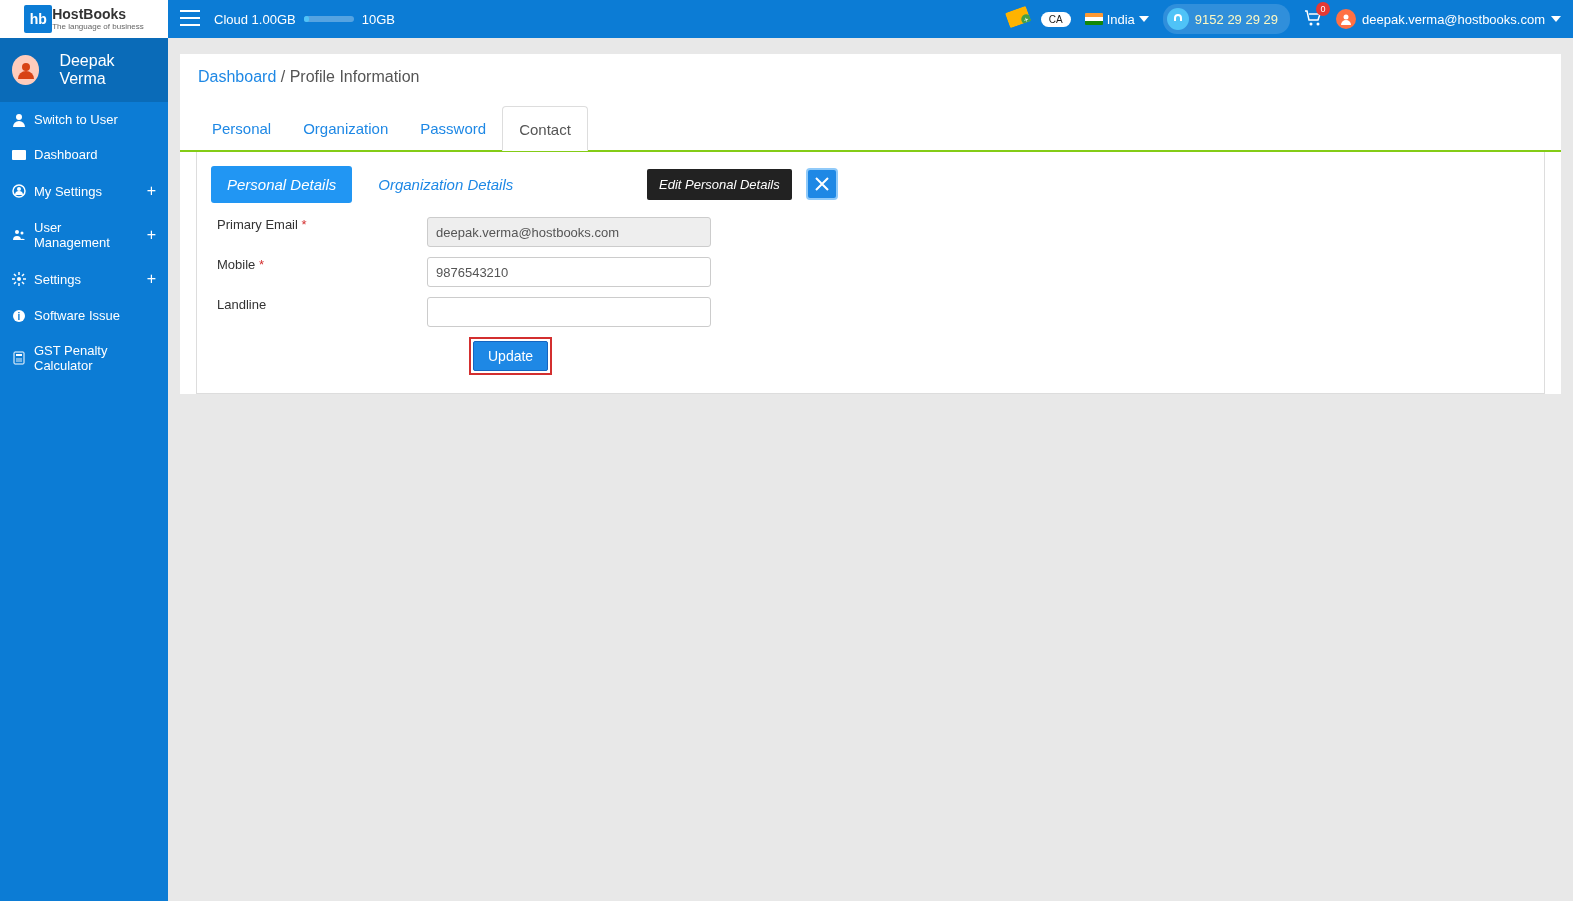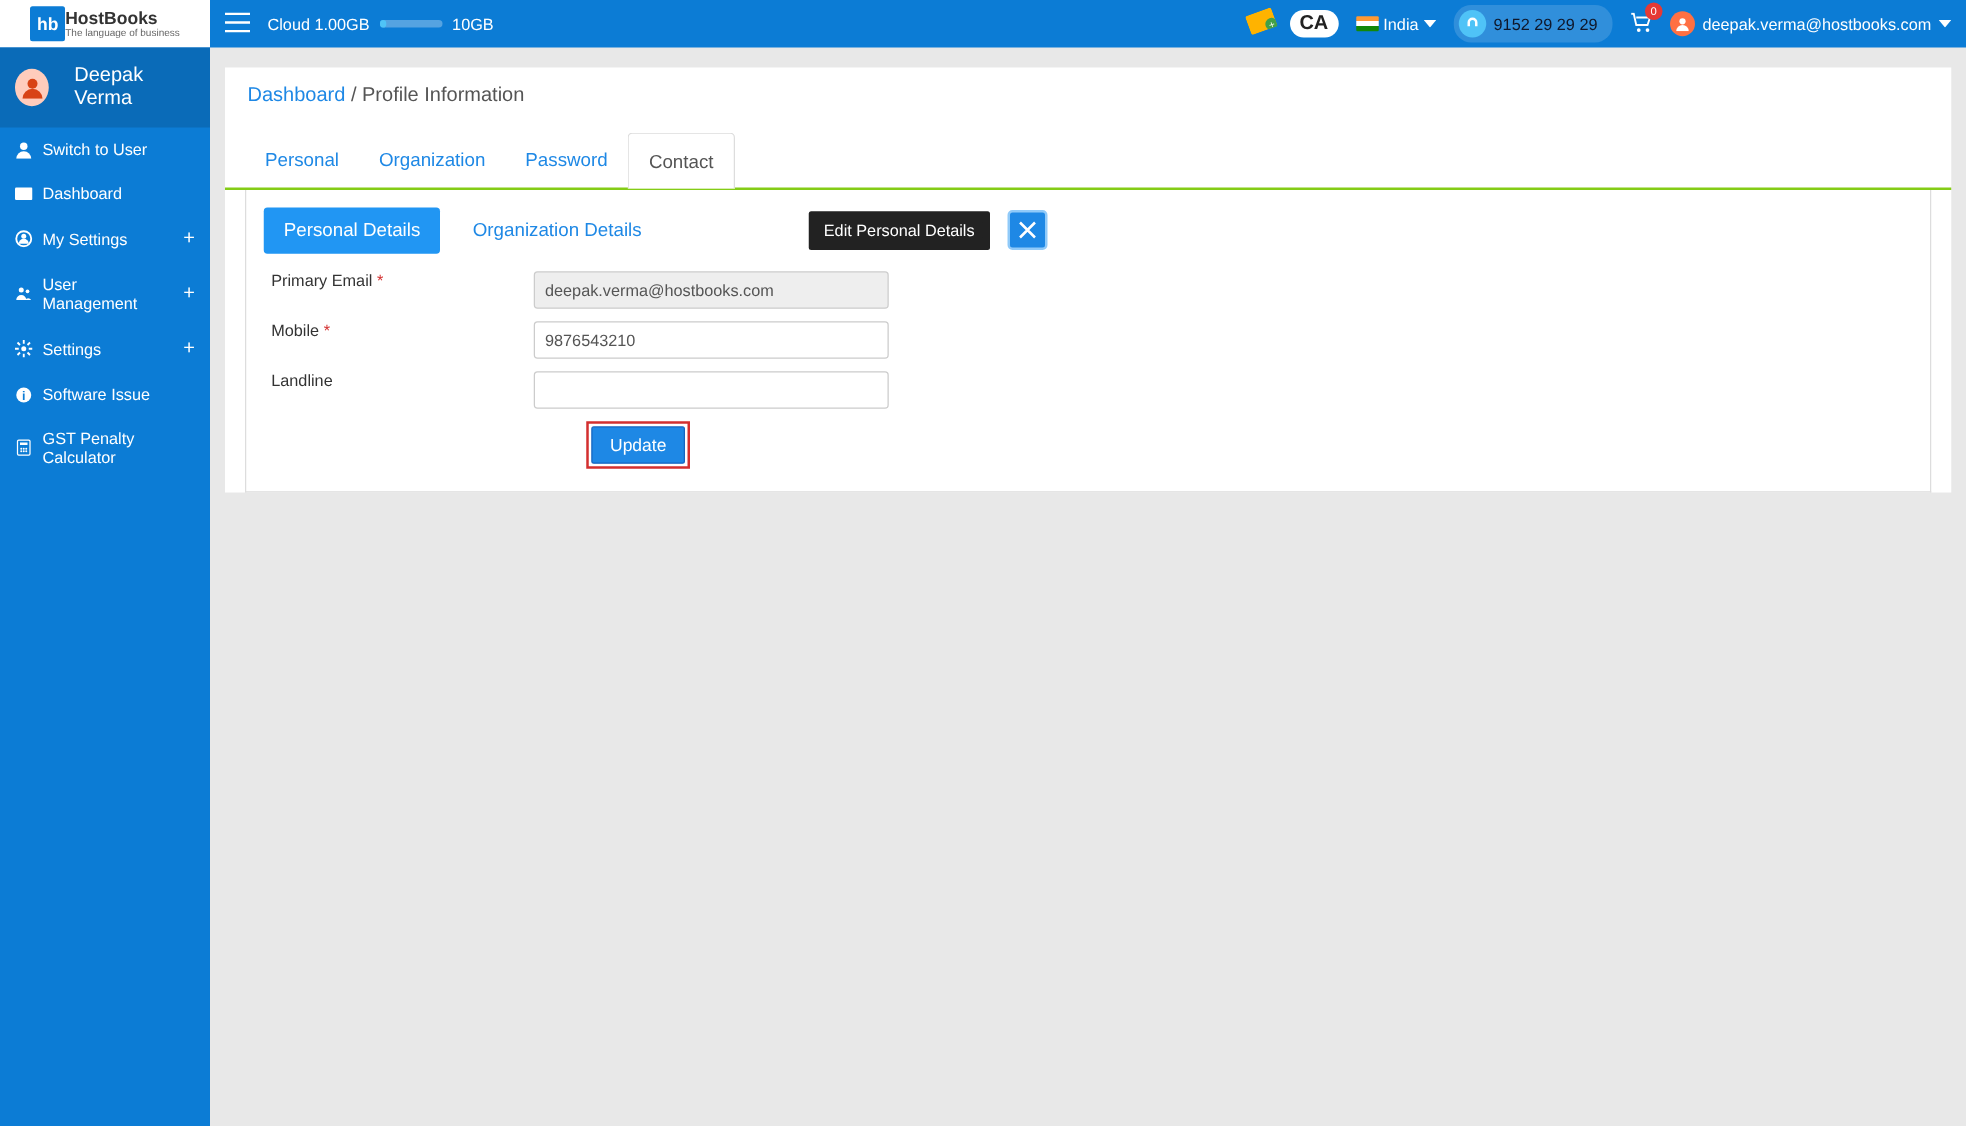--- a/index.html
+++ b/index.html
@@ -35,29 +35,29 @@
 .usage-bar::before {
   content:""; position:absolute; left:0; top:0; height:100%; width:10%;
   background:#4fc3f7; border-radius:3px;
 }
 .header-spacer { flex: 1; }
 .header-right { display: flex; align-items: center; gap: 14px; padding-right: 12px; }
 .flag { width: 18px; height: 12px; background: linear-gradient(#ff9933 33%, #fff 33% 66%, #138808 66%); display:inline-block; border-radius:1px; }
 .country { display:flex; align-items:center; gap:4px; cursor:pointer; }
 .support-pill {
   background: rgba(255,255,255,.15); border-radius: 14px; padding: 4px 12px 4px 4px;
-  display: flex; align-items: center; gap: 6px; color: #0f172a;
+  display: flex; align-items: center; gap: 6px; color: #fef9c3;
 }
 .support-pill .circ {
   width: 22px; height: 22px; background: #4fc3f7; border-radius: 50%;
   display:flex;align-items:center;justify-content:center;color:#fff;font-size:11px;
 }
 .ca-badge {
-  background:#fff; color:#222; border-radius:12px; padding:2px 8px; font-weight:bold;
-  font-size:16px;
+  background:#fff; color:#222; border-radius:12px; padding:2px 8px; font-weight:normal;
+  font-size:10px;
 }
 .ticket-icon { width:20px; height:20px; position:relative; }
 .ticket-icon svg { transform: rotate(-20deg); }
 .cart { position: relative; cursor:pointer; }
 .cart-badge {
   position:absolute; top:-8px; right:-8px; background:#e53935; color:#fff;
   border-radius:50%; width:14px; height:14px; font-size:9px; display:flex;
   align-items:center; justify-content:center;
 }
 .user-email { display:flex; align-items:center; gap:6px; cursor:pointer; }
@@ -97,21 +97,21 @@
 .tabs-row { display:flex; border-bottom:2px solid #84cc16; padding: 0 16px; }
 .tab {
   padding:14px 16px 12px; color:#1e88e5; font-size:15px; cursor:pointer;
   margin-top:6px;
 }
 .tab.active {
   color:#555; border:1px solid #ddd; border-bottom:1px solid #fff;
   border-radius:4px 4px 0 0; margin-bottom:-1px; background:#fff;
 }
 .subtabs-area { border:1px solid #ddd; border-top:none; margin:0 16px 16px; padding:14px 14px 18px; }
-.subtabs { display:flex; gap:10px; margin-bottom:14px; align-items:flex-start; position:relative; }
+.subtabs { display:flex; gap:10px; margin-bottom:14px; align-items:flex-start; position:relative;font-style:italic; }
 .subtab {
   padding:10px 16px; font-size:15px; cursor:pointer; color:#1e88e5;
 }
 .subtab.active { background:#2196f3; color:#fff; border-radius:3px; }
 .edit-tooltip {
   position:absolute; left:436px; top:2px; display:flex; align-items:center;
 }
 .tooltip-box {
   background:#222; color:#fff; padding:8px 12px; font-size:13px;
   border-radius:2px; position:relative;

